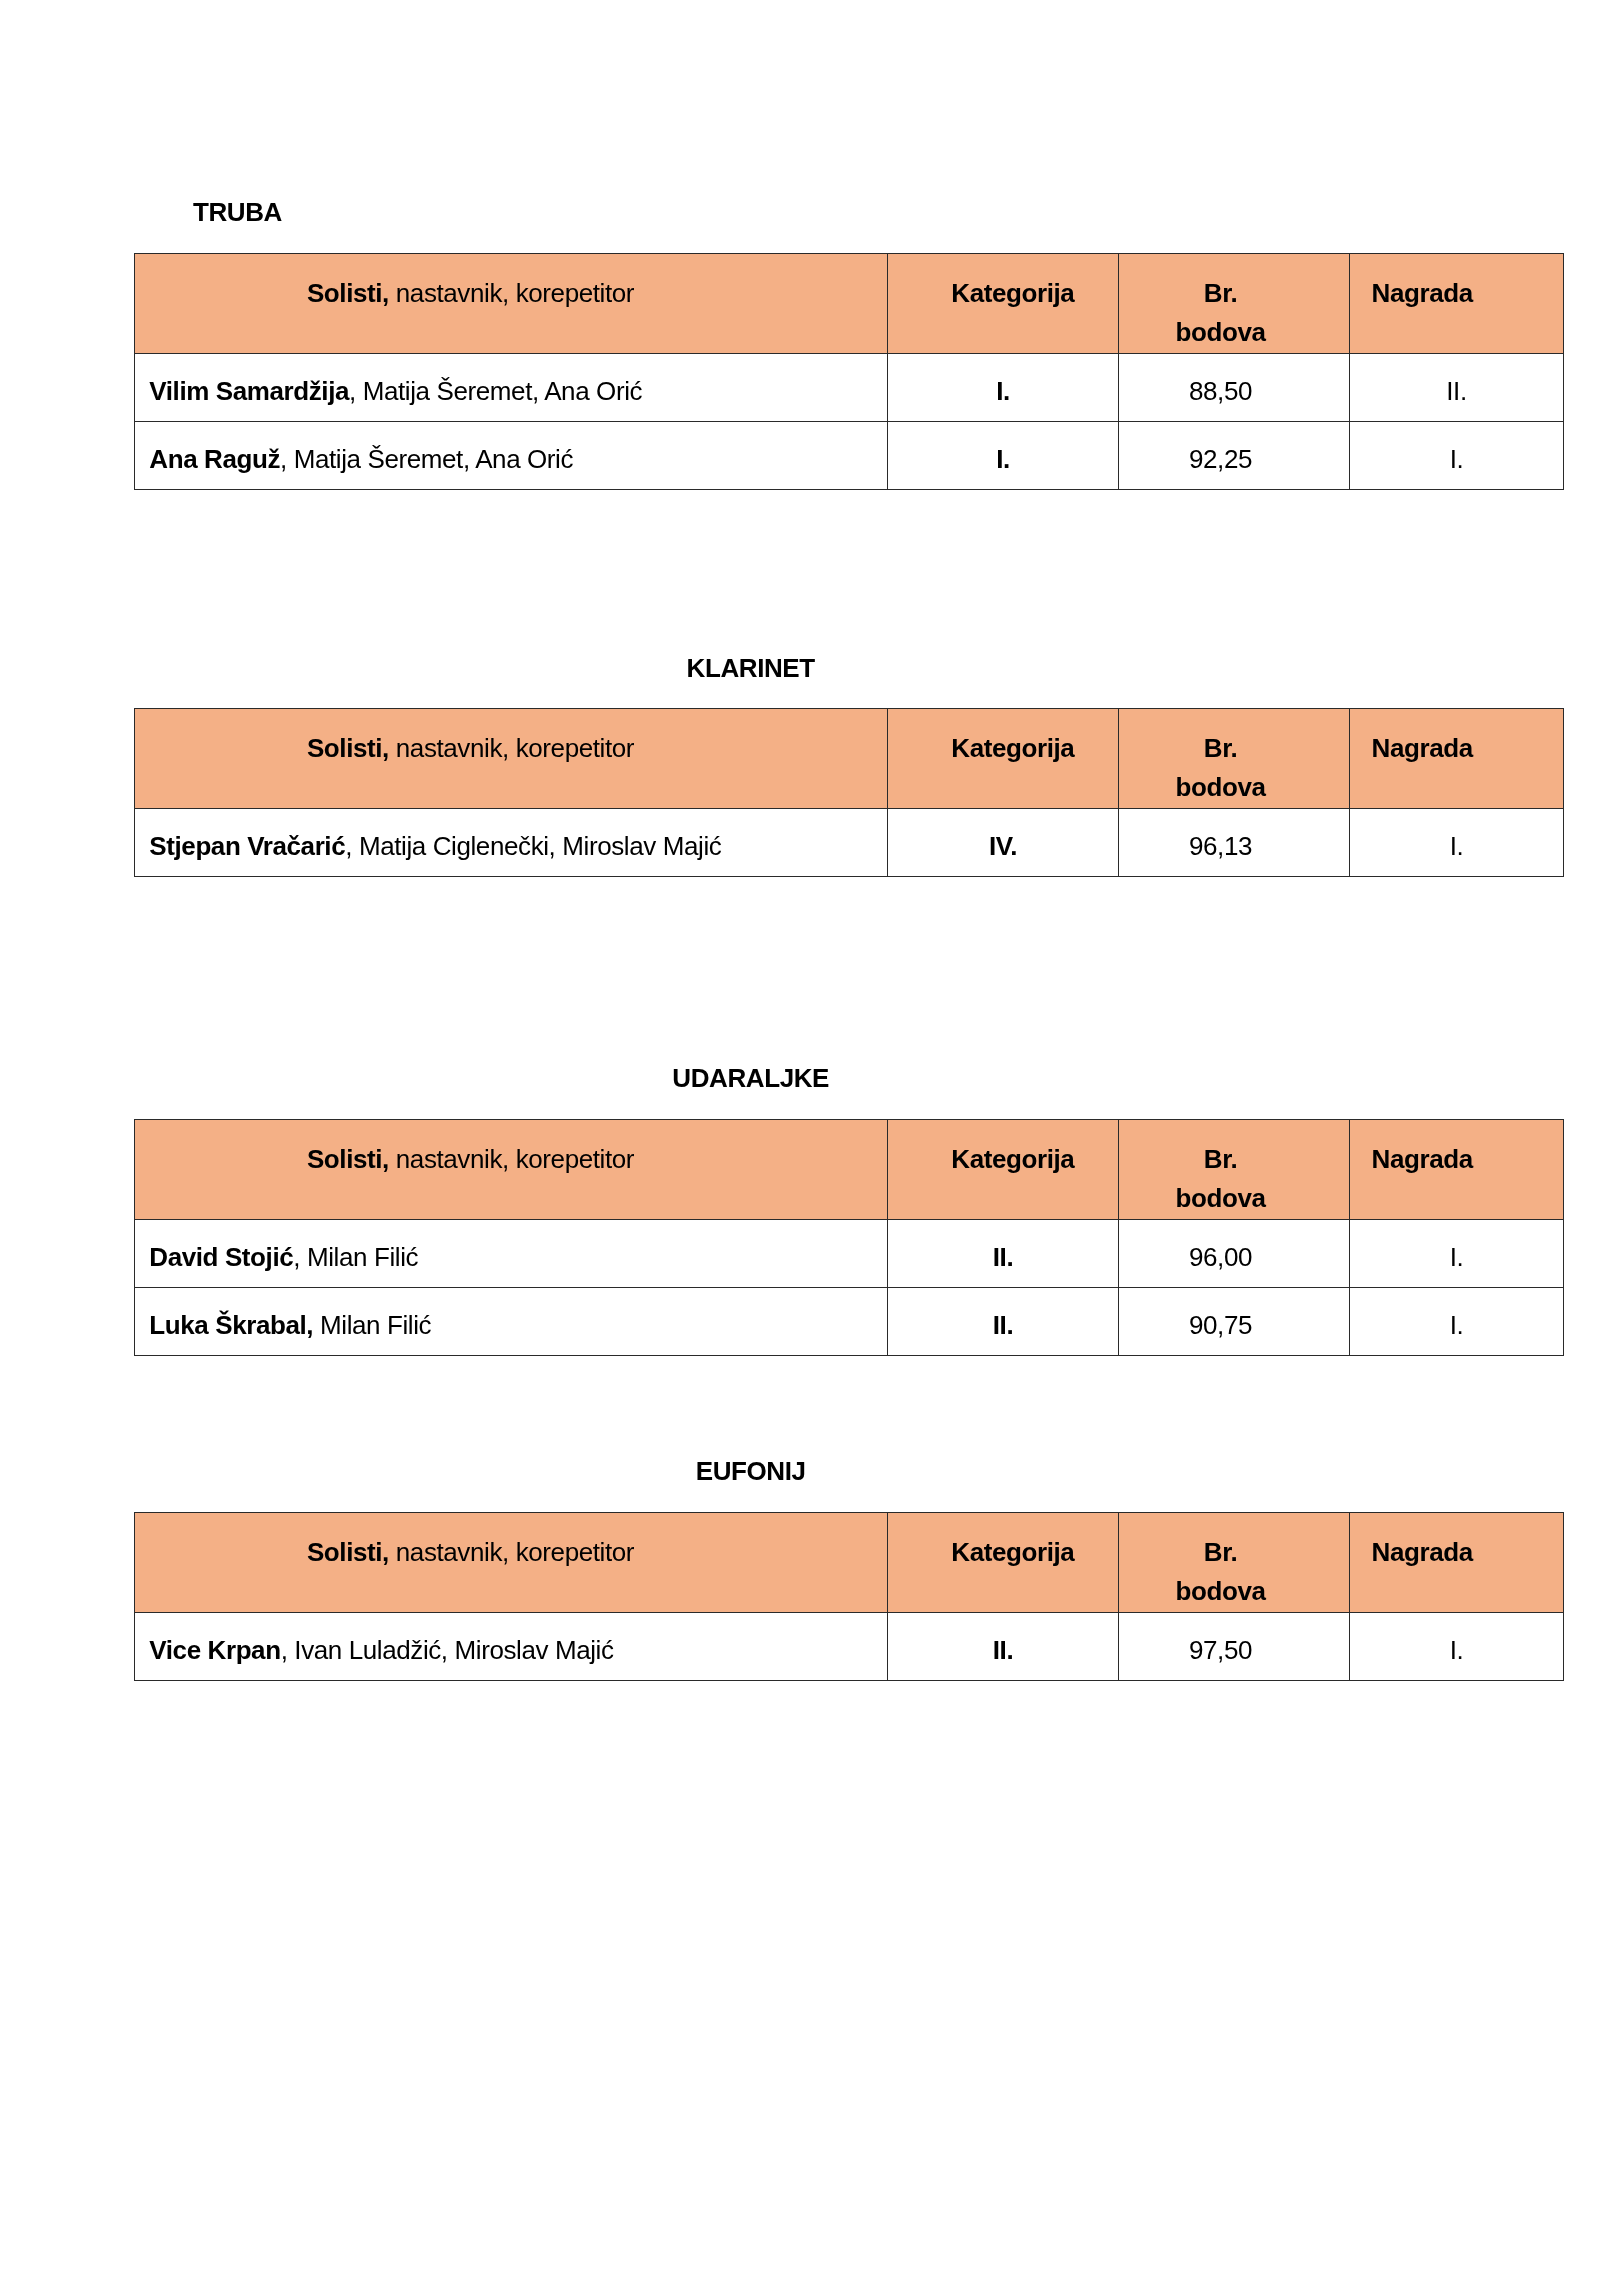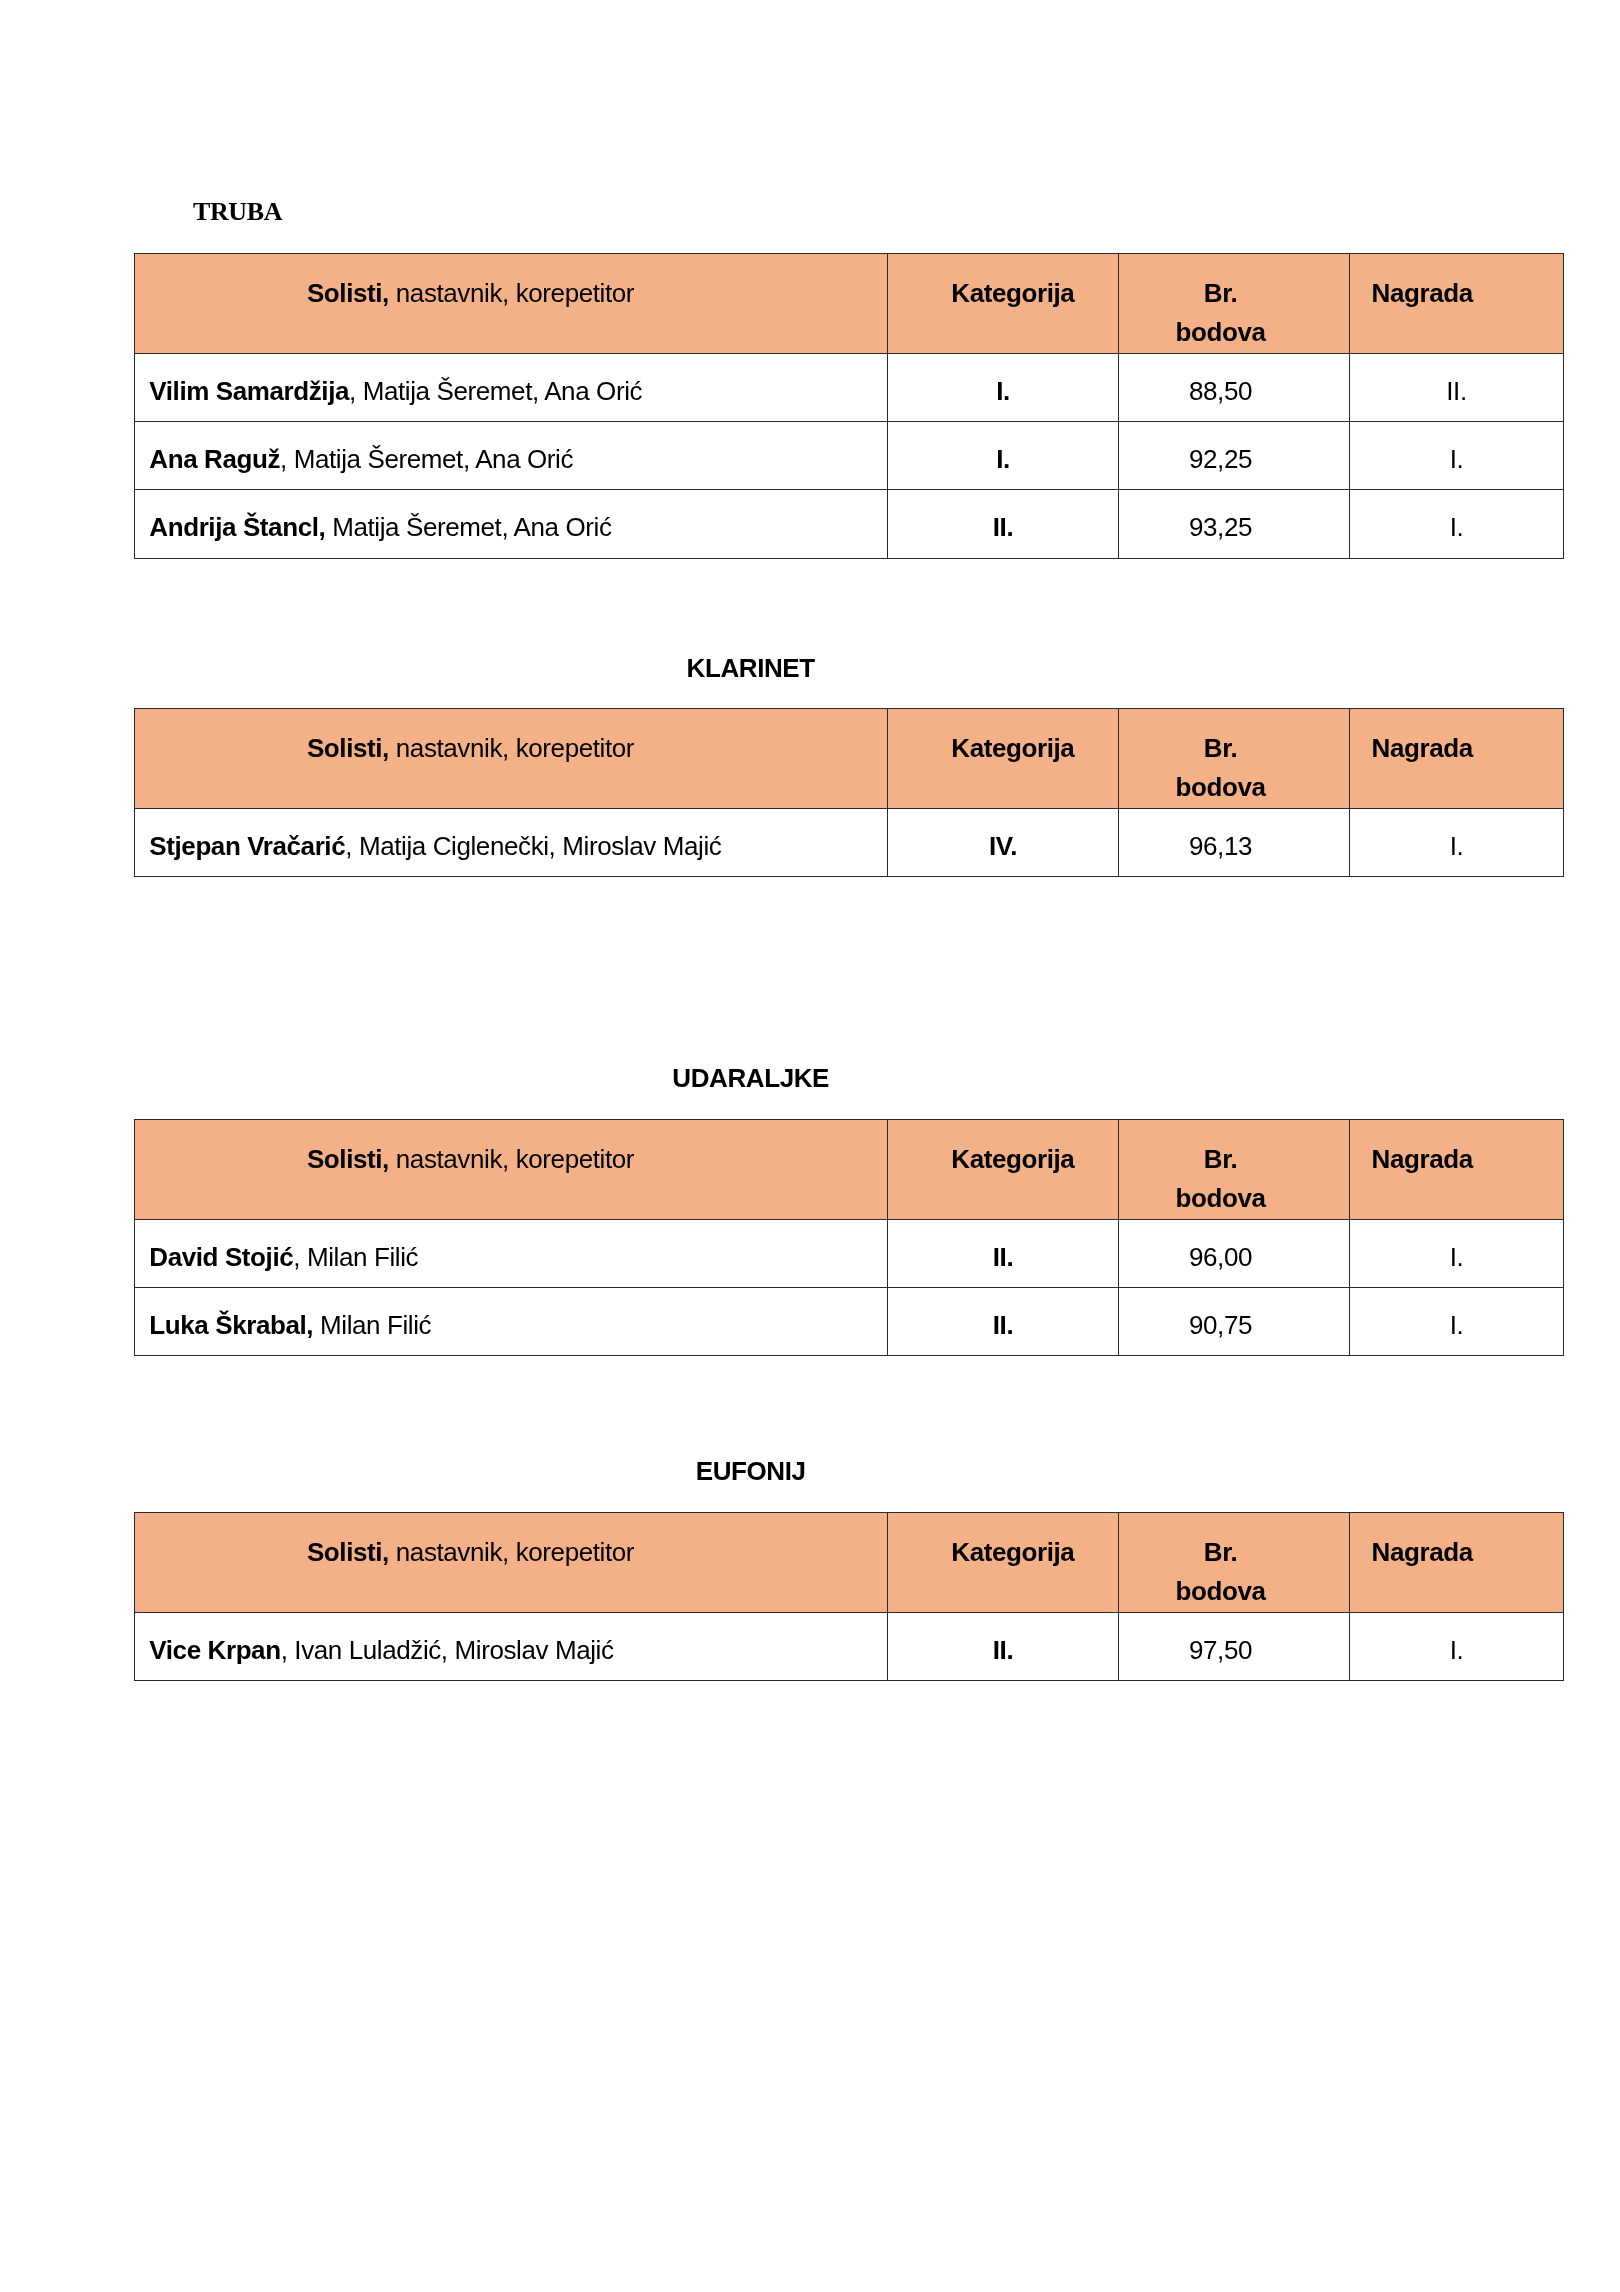--- a/index.html
+++ b/index.html
@@ -88,21 +88,21 @@
     }
     td.nag-cell {
       text-align: center;
       padding-right: 0 !important;
       padding-top: 7.2px !important;
     }
   </style>
 </head>
 <body>
 
-<div class="section-title left" style="top:194px;font-family:Liberation Serif, serif;">TRUBA</div>
+<div class="section-title left" style="top:194px;">TRUBA</div>
 
 <table class="results" style="top:253px;">
   <colgroup>
       <col class="c1">
       <col class="c2">
       <col class="c3">
       <col class="c4">
     </colgroup>
   <thead>
     <tr>
@@ -126,26 +126,20 @@
       <td class="kat-cell" style="border-color: rgb(42, 42, 42);">I.</td>
       <td class="bod-cell" style="border-color: rgb(42, 42, 42); border-radius: 8px;">88,50</td>
       <td class="nag-cell" style="border-color: rgb(42, 42, 42);">II.</td>
     </tr>
     <tr>
       <td class="name-cell" style="border-color: rgb(42, 42, 42);"><span class="soloist">Ana Raguž</span><span>, Matija Šeremet, Ana Orić</span></td>
       <td class="kat-cell" style="border-color: rgb(42, 42, 42);">I.</td>
       <td class="bod-cell" style="border-color: rgb(42, 42, 42);">92,25</td>
       <td class="nag-cell" style="border-color: rgb(42, 42, 42);">I.</td>
     </tr>
-    <tr>
-      <td class="name-cell" style="border-color: rgb(42, 42, 42);"><span class="soloist">Andrija Štancl,</span><span> Matija Šeremet, Ana Orić</span></td>
-      <td class="kat-cell" style="border-color: rgb(42, 42, 42);">II.</td>
-      <td class="bod-cell" style="border-color: rgb(42, 42, 42);">93,25</td>
-      <td class="nag-cell" style="border-color: rgb(42, 42, 42);">I.</td>
-    </tr>
   </tbody>
 </table>
 
 <div class="section-title center" style="top:650px;"><span>KLARINET</span></div>
 
 <table class="results" style="top:708px;">
   <colgroup>
       <col class="c1">
       <col class="c2">
       <col class="c3">

